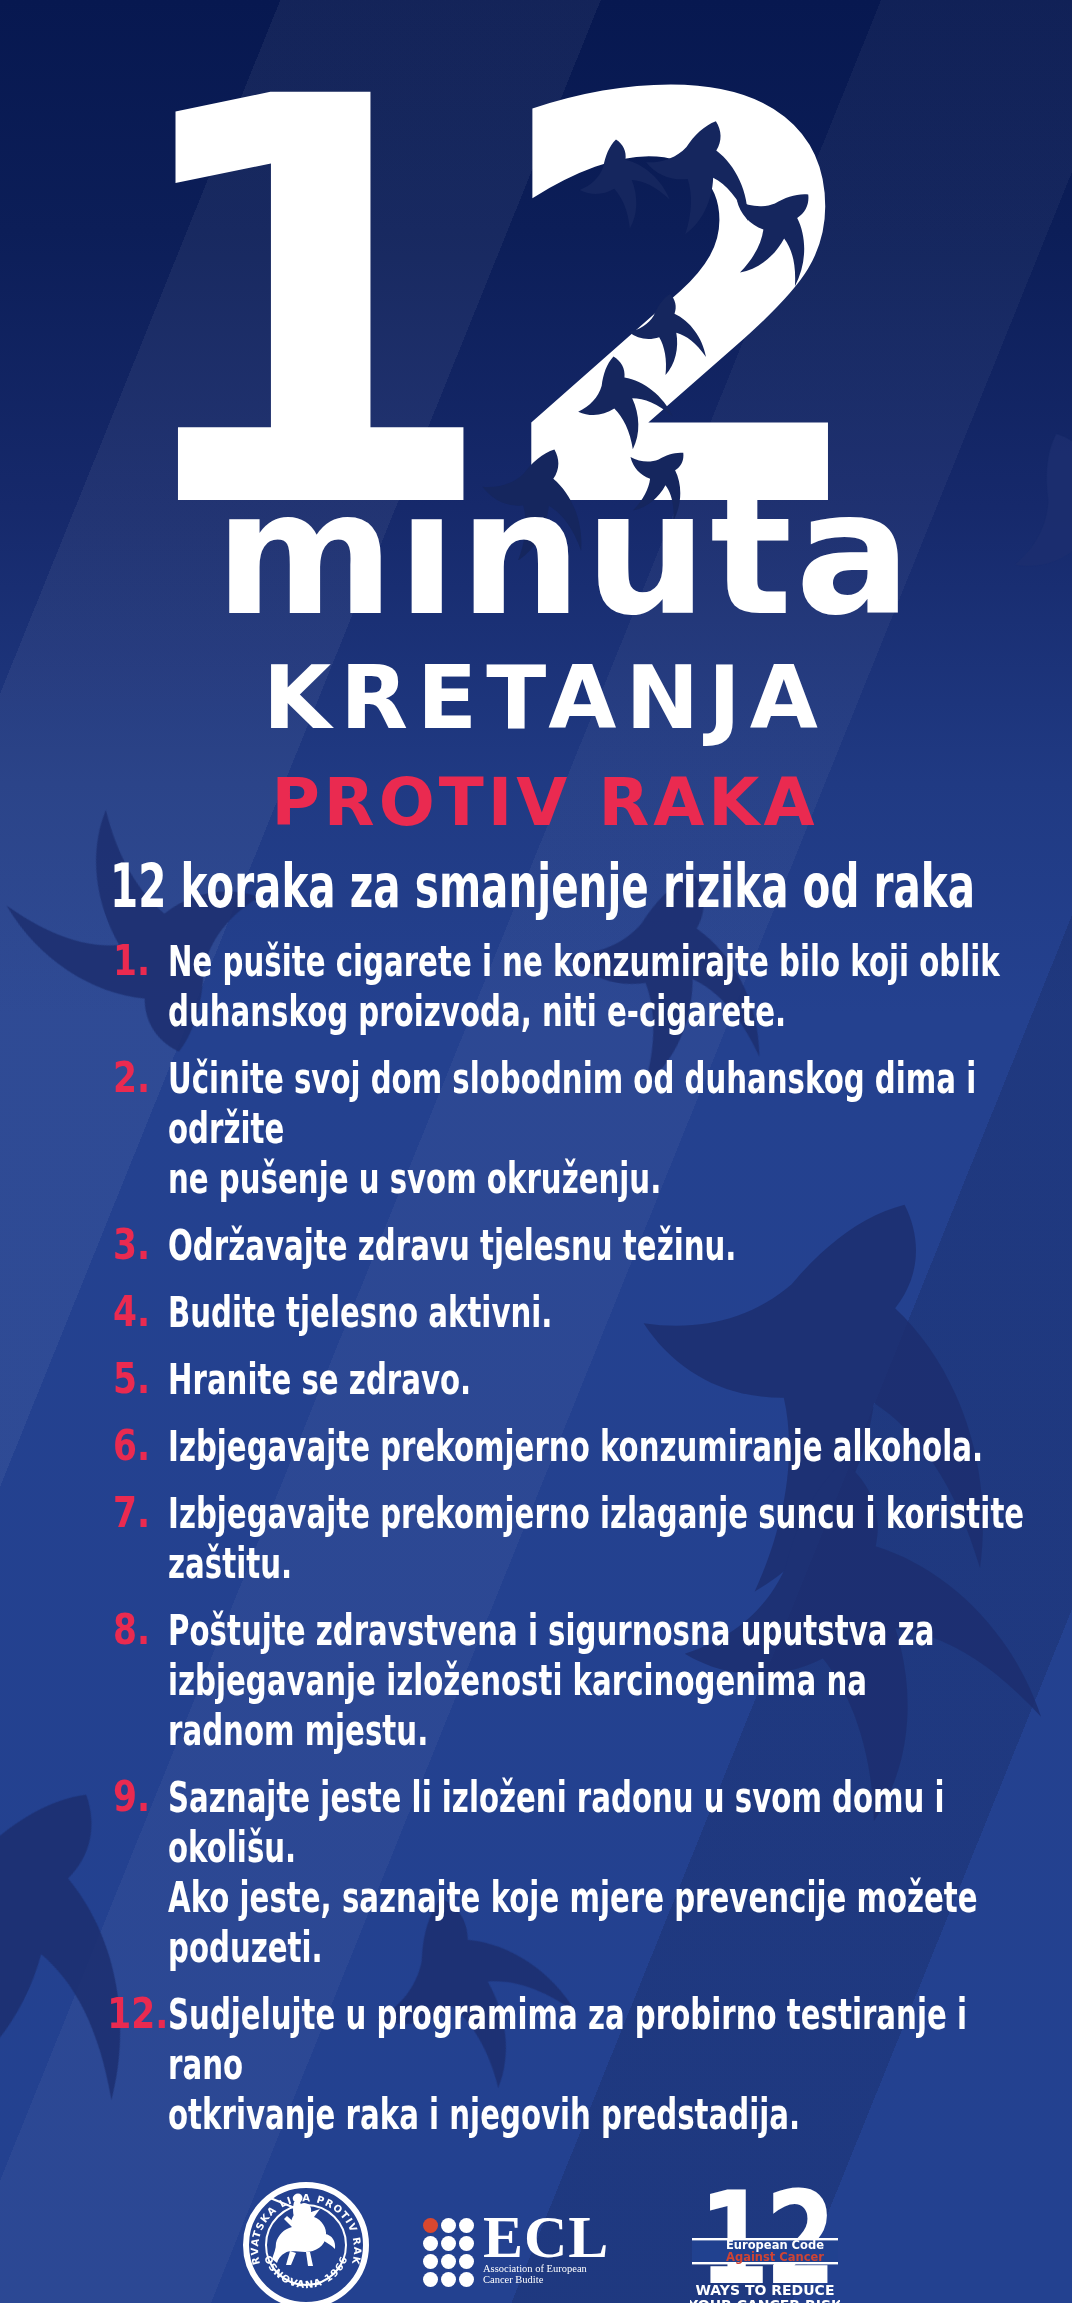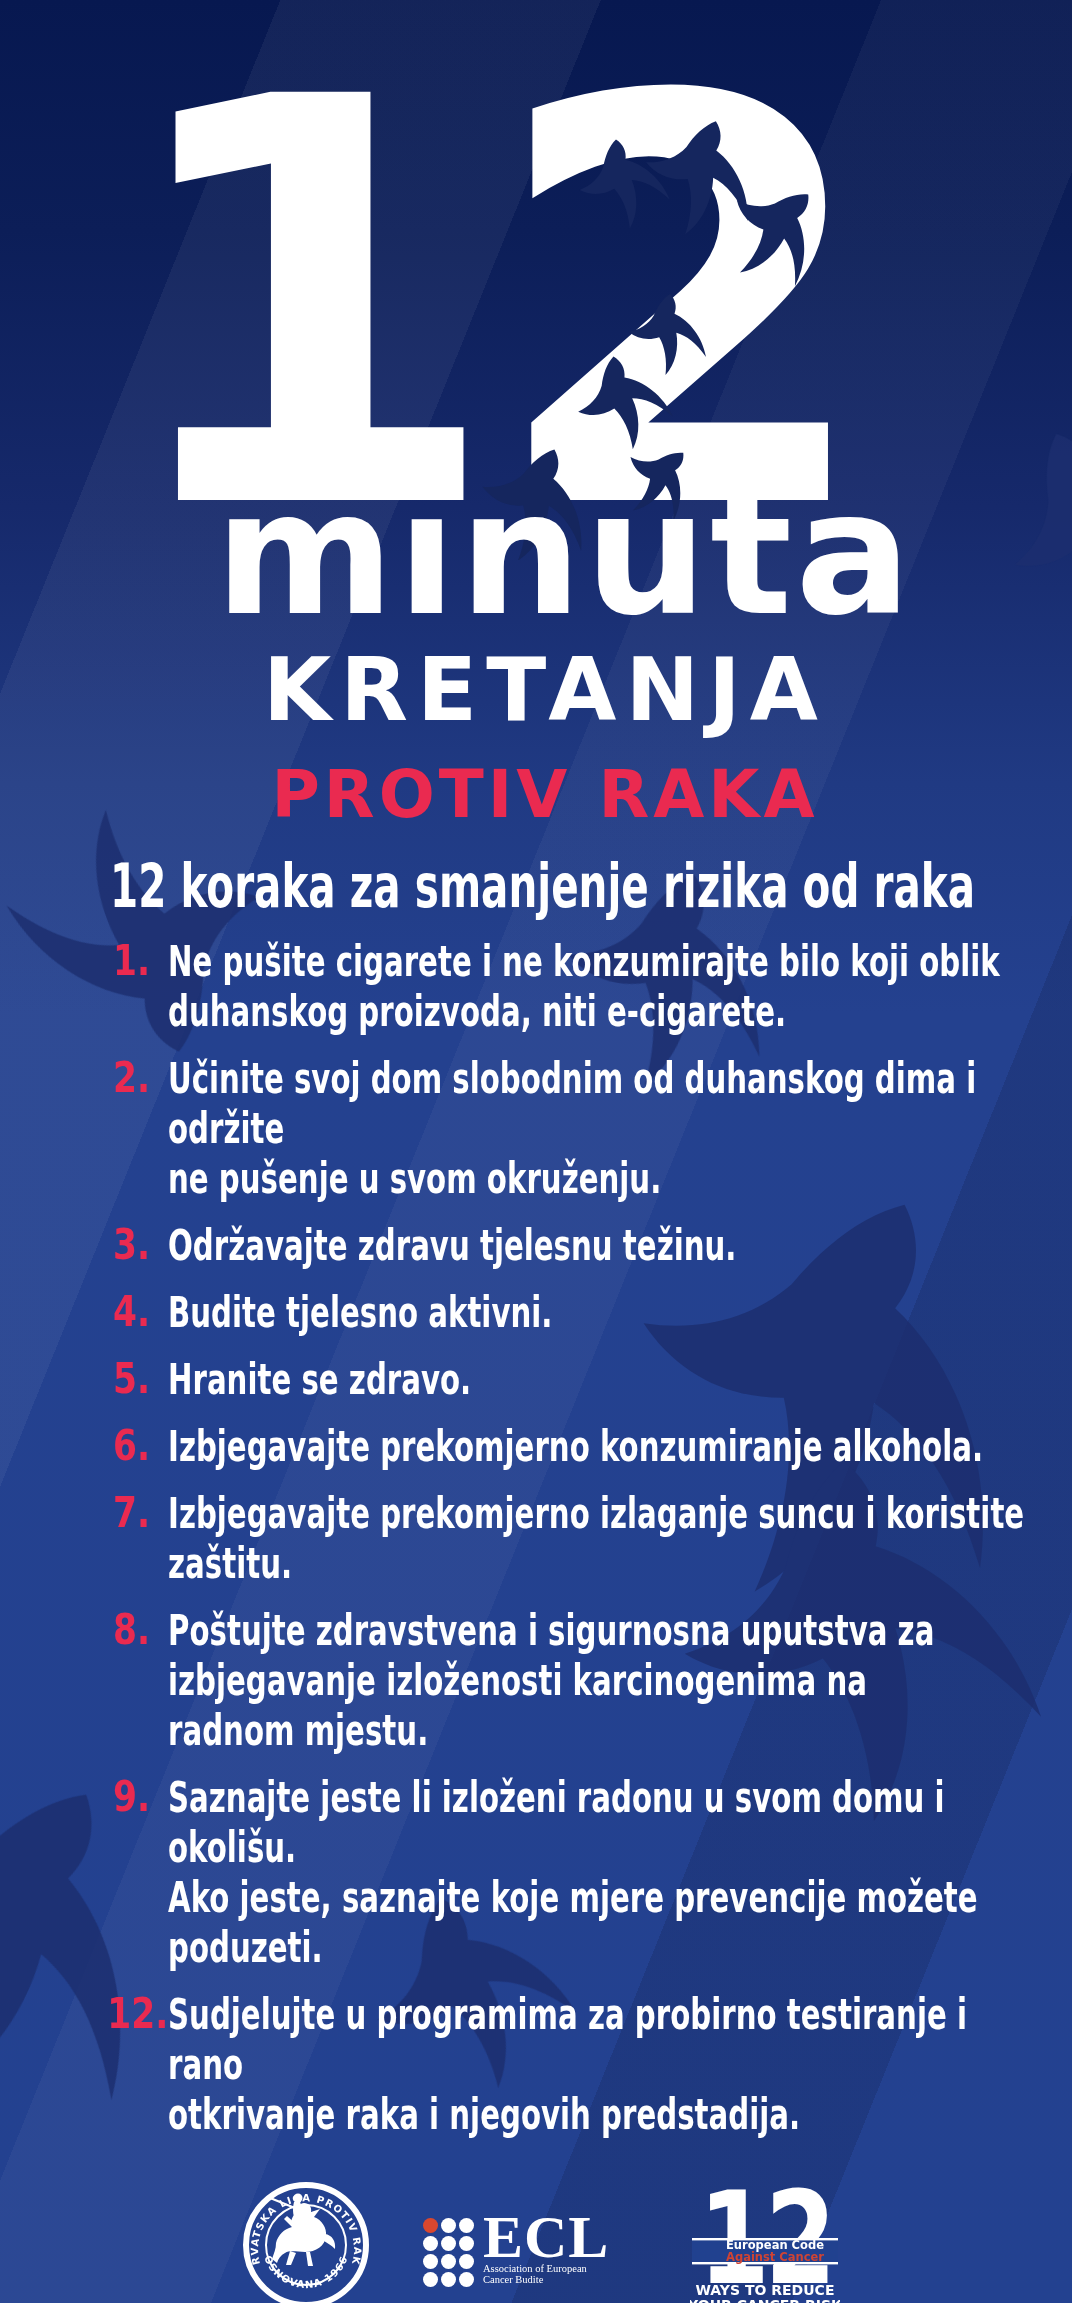--- a/index.html
+++ b/index.html
@@ -10,21 +10,21 @@
   }
   .streaks{position:absolute;inset:0;pointer-events:none;background:
     linear-gradient(112deg,transparent 14%,rgba(255,255,255,0.05) 14%,rgba(255,255,255,0.05) 30%,transparent 30%),
     linear-gradient(112deg,transparent 44%,rgba(255,255,255,0.04) 44%,rgba(255,255,255,0.04) 57%,transparent 57%),
     linear-gradient(112deg,transparent 72%,rgba(8,14,45,0.16) 72%,rgba(8,14,45,0.16) 86%,transparent 86%);
   }
   .bgbirds{position:absolute;top:0;left:0;}
   .brand12{position:absolute;top:0;left:0;}
   .brand{position:absolute;top:486px;left:215px;width:660px;text-align:center;color:#fff;}
   .brand-minuta{font-size:172px;font-weight:bold;letter-spacing:3px;line-height:136px;white-space:nowrap;}
-  .brand-kret{font-size:88px;font-weight:bold;letter-spacing:9px;line-height:96px;margin-top:20px;white-space:nowrap;}
+  .brand-kret{font-size:88px;font-weight:bold;letter-spacing:9px;line-height:96px;margin-top:28px;white-space:nowrap;}
   .brand-protiv{font-size:66px;font-weight:bold;letter-spacing:4px;line-height:78px;margin-top:18px;white-space:nowrap;color:#ea2a50;}
   .heading{position:absolute;left:110px;top:851px;font-size:60px;font-weight:bold;color:#fff;
     white-space:nowrap;transform:scaleX(0.675);transform-origin:0 0;}
   .steps{position:absolute;left:98px;top:936px;width:960px;}
   .step{display:flex;align-items:flex-start;margin-bottom:17px;}
   .step-num{flex:none;width:52px;text-align:right;margin-right:18px;font-size:42px;font-weight:bold;
     color:#ea2a50;line-height:50px;transform:scaleX(0.82);transform-origin:100% 0;}
   .step-text{flex:none;width:1260px;font-size:43px;font-weight:bold;color:#fff;line-height:50px;
     white-space:pre-line;transform:scaleX(0.68);transform-origin:0 0;}
   .seal{position:absolute;left:240px;top:2179px;}

